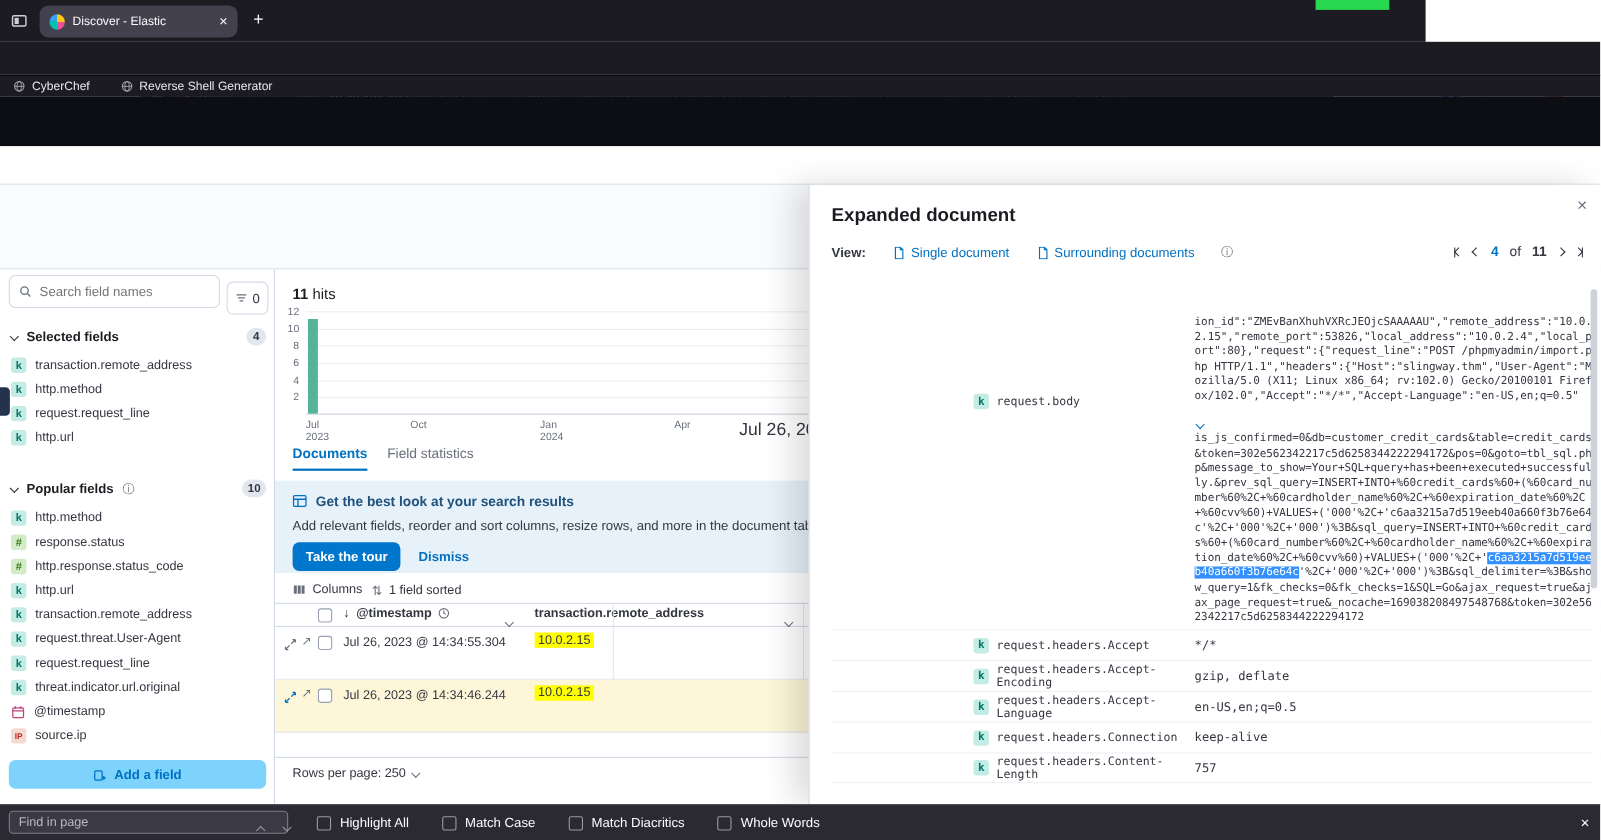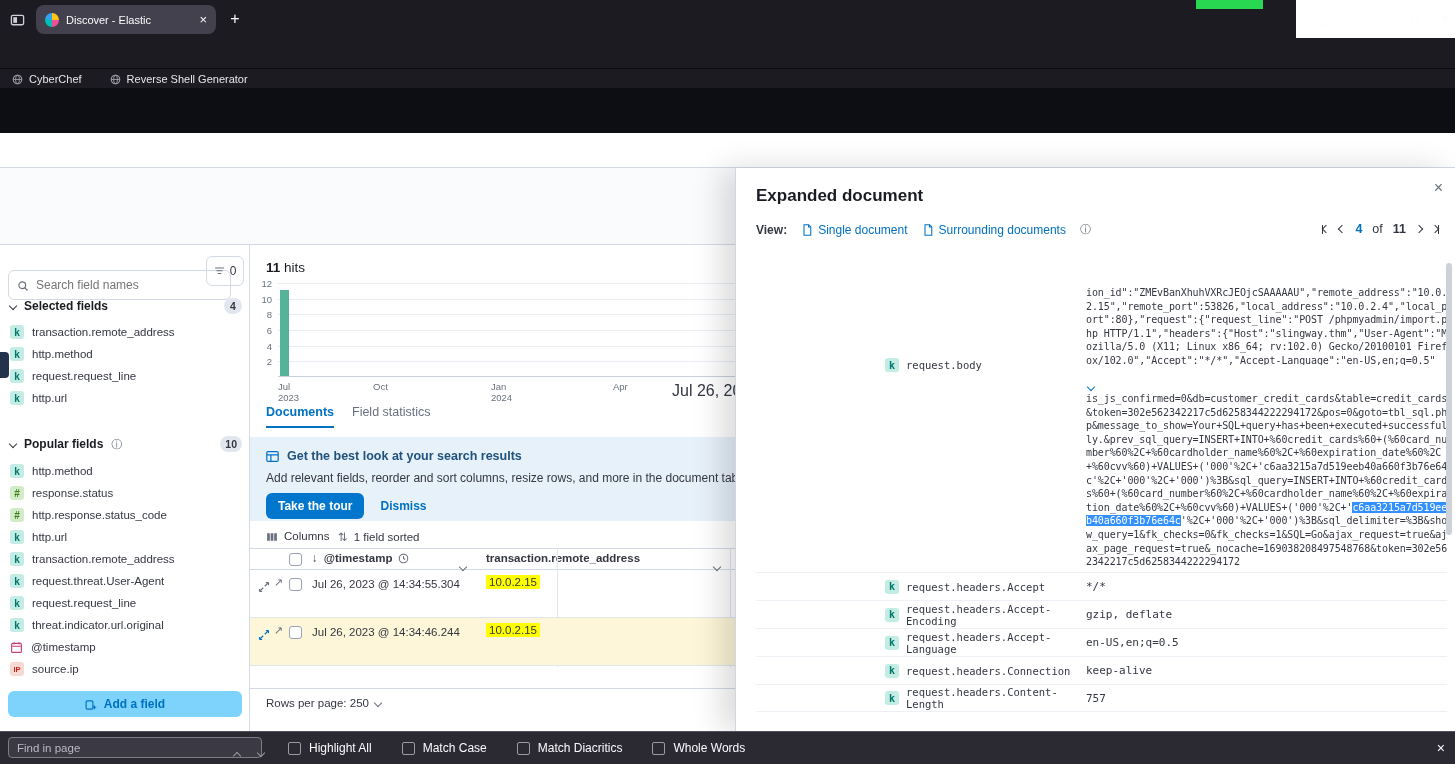--- a/index.html
+++ b/index.html
@@ -280,21 +280,21 @@
       </span>
       <span class="pill">
         <span>response.status:</span>
         <span class="val">200</span>
         <span class="x">×</span>
       </span>
     </div>
   </div>
 
   <div class="sidebar abs" style="left:0;top:245px;width:250px;height:486px">
-    <div class="fsearch abs" style="left:8px;top:25px;width:223px">
+    <div class="fsearch abs" style="left:8px;top:5px;width:192px">
       <span style="color:#69707d"><svg class="ic" width="12" height="12" viewBox="0 0 16 16">
             <circle cx="7" cy="7" r="4.5" fill="none" stroke="currentColor" stroke-width="1.6"></circle>
             <line x1="10.5" y1="10.5" x2="14" y2="14" stroke="currentColor" stroke-width="1.6"></line>
           </svg></span>
       <input placeholder="Search field names" style="">
     </div>
     <div class="typefilter abs" style="left:206px;top:11px;width:38px">
       <span style="color:#69707d"><svg class="ic" width="11" height="11" viewBox="0 0 16 16">
             <path d="M1.5 3h13M3.5 7h9M5.5 11h5" stroke="currentColor" stroke-width="1.6" fill="none"></path>
           </svg></span>
@@ -496,21 +496,21 @@
       <span class="chv d" style="color:#69707d"></span>
     </div>
   </div>
 
   <span class="abs" style="left:0;top:352px;width:9px;height:26px;background:#23334d;border-radius:0 4px 4px 0"></span>
 
   <div class="flyout abs" style="left:735px;top:168px;width:720px;height:563px">
     <span class="abs" style="right:12px;top:12px;color:#69707d;font-size:16px;line-height:1">×</span>
     <div class="abs" style="left:20px;top:18px;font-size:17px;font-weight:700;color:#1a1c21">Expanded document</div>
 
-    <div class="abs" style="left:20px;top:54px;display:flex;align-items:center;gap:14px">
+    <div class="abs" style="left:20px;top:54px;display:flex;align-items:center;gap:24px">
       <span style="font-size:12px;font-weight:700;color:#343741">View:</span>
       <span class="flylink">
         <span><svg class="ic" width="12" height="12" viewBox="0 0 16 16">
               <path d="M4 1h6l3 3v11H4z" fill="none" stroke="#0071c2" stroke-width="1.4"></path>
               <path d="M10 1v3h3" fill="none" stroke="#0071c2" stroke-width="1.4"></path>
             </svg></span>
         <span>Single document</span>
       </span>
       <span class="flylink">
         <span><svg class="ic" width="12" height="12" viewBox="0 0 16 16">

